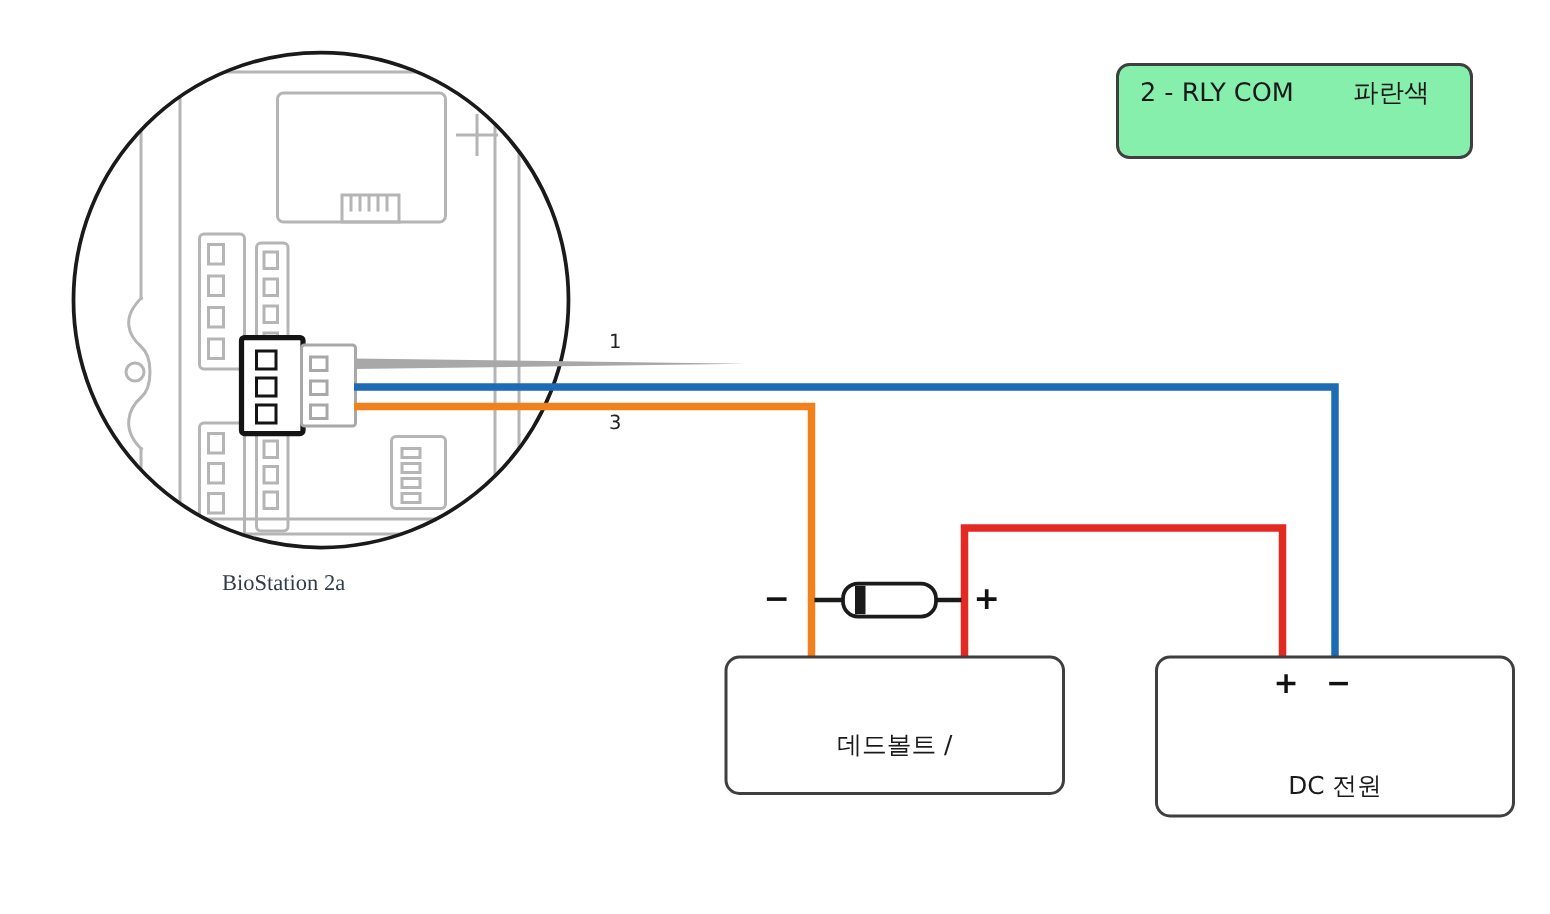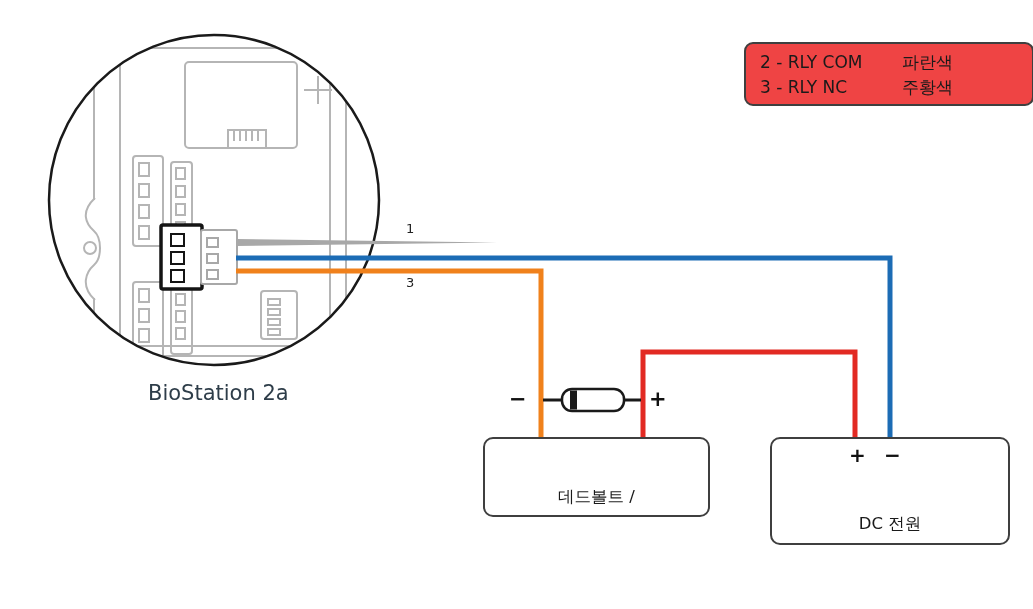--- a/index.html
+++ b/index.html
@@ -2,33 +2,33 @@
 <html><head>
 <meta charset="utf-8">
 <style>
   html,body{margin:0;padding:0;background:#ffffff;}
   .canvas{position:relative;width:1033px;height:609px;background:#ffffff;overflow:hidden;
           font-family:"DejaVu Sans","Liberation Sans",sans-serif;color:#1a1a1a;}
   .abs{position:absolute;}
   svg.layer{position:absolute;left:0;top:0;}
 
   
-  .legend{left:744px;top:42px;width:290px;height:64px;border:2px solid #3f3f3f;border-radius:9px;
-          box-sizing:border-box;padding:6px 0 0 14px;background:#ef4444;}
+  .legend{left:744px;top:42px;width:238px;height:64px;border:2px solid #3f3f3f;border-radius:9px;
+          box-sizing:border-box;padding:6px 0 0 14px;background:#86efac;}
   .legend-row{display:grid;grid-template-columns:142px auto;font-size:17px;line-height:25px;}
 
   
-  .device-label{left:148px;top:381px;font-size:21px;color:#2e3d49;}
+  .device-label{left:148px;top:381px;font-size:15px;color:#2e3d49;font-family:Liberation Serif, serif;}
   .wire-num{font-size:13px;color:#222;}
   #wire1-label{left:406px;top:221px;}
   #wire3-label{left:406px;top:275px;}
 
   
   .box{border:2px solid #3f3f3f;border-radius:10px;box-sizing:border-box;background:#fff;}
-  .deadbolt{left:483px;top:437px;width:227px;height:80px;}
+  .deadbolt{left:483px;top:437px;width:227px;height:93px;}
   .dc{left:770px;top:437px;width:240px;height:108px;}
   .box-text{position:absolute;left:0;width:100%;text-align:center;font-size:16.5px;line-height:23px;}
   .deadbolt .box-text{top:46px;}
   .dc .box-text{top:58px;margin-top:15px;}
 
   
   .sign{position:absolute;font-weight:bold;font-size:21px;line-height:21px;color:#111;}
   #diode-minus{left:509px;top:389px;}
   #diode-plus{left:649px;top:389px;}
   .dc .sign{top:6px;font-size:20px;}
@@ -116,24 +116,20 @@
       <rect x="562" y="389" width="62" height="22" rx="10" fill="#ffffff" stroke="#1a1a1a" stroke-width="2.5"></rect>
       <rect x="570" y="390.5" width="7" height="19" fill="#1a1a1a"></rect>
     </g>
   </svg>
 
   <div class="abs legend">
     <div class="legend-row">
       <span>2 - RLY COM</span>
       <span>파란색</span>
     </div>
-    <div class="legend-row">
-      <span>3 - RLY NC</span>
-      <span>주황색</span>
-    </div>
   </div>
 
   <div class="abs device-label">BioStation 2a</div>
 
   <div class="abs wire-num" id="wire1-label">1</div>
   <div class="abs wire-num" id="wire3-label">3</div>
 
   <div class="abs sign" id="diode-minus">−</div>
   <div class="abs sign" id="diode-plus">+</div>
 

